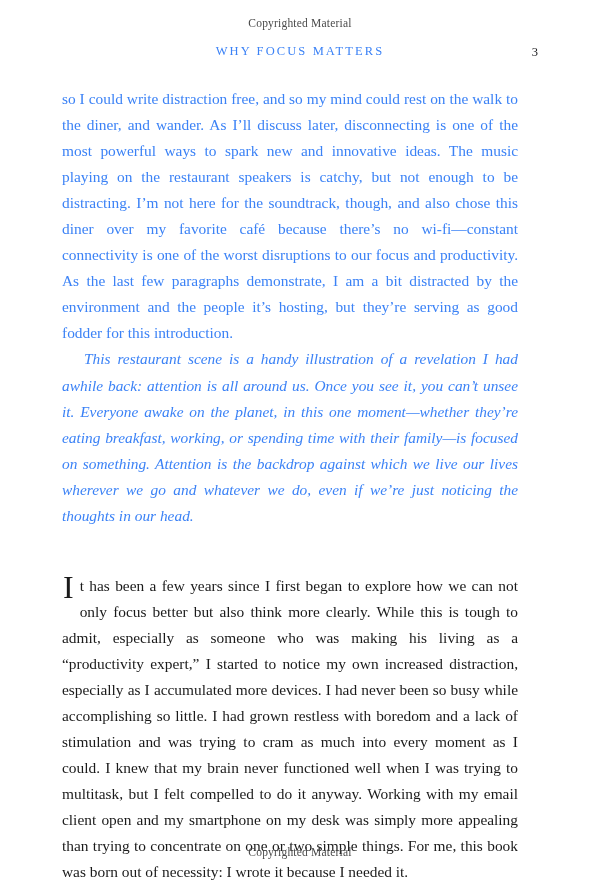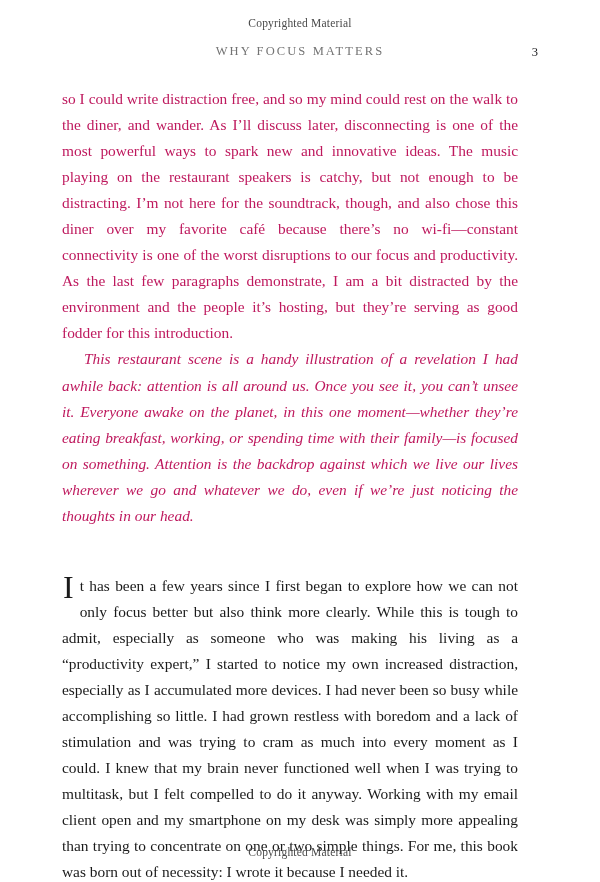--- a/index.html
+++ b/index.html
@@ -44,21 +44,21 @@
     height: 18px;
   }
   .running-title {
     position: absolute;
     left: 0;
     right: 0;
     text-align: center;
     font-family: "Liberation Serif", serif;
     font-size: 12.5px;
     letter-spacing: 2.1px;
-    color: #737373;
+    color: #3b82f6;
   }
   .folio {
     position: absolute;
     right: 0;
     top: 1px;
     font-family: "Liberation Serif", serif;
     font-size: 12.5px;
     color: #17171a;
   }
 
@@ -69,21 +69,21 @@
     width: 456px;
   }
 
   p.para {
     margin: 0;
     font-family: "Liberation Serif", serif;
     font-size: 15.4px;
     line-height: 26.05px;
     text-align: justify;
     text-justify: inter-word;
-    color: #be185d;
+    color: #3b82f6;
     hyphens: none;
   }
   p.indent {
     text-indent: 22px;
     font-style: italic;
   }
 
   .section-gap {
     height: 44px;
   }

